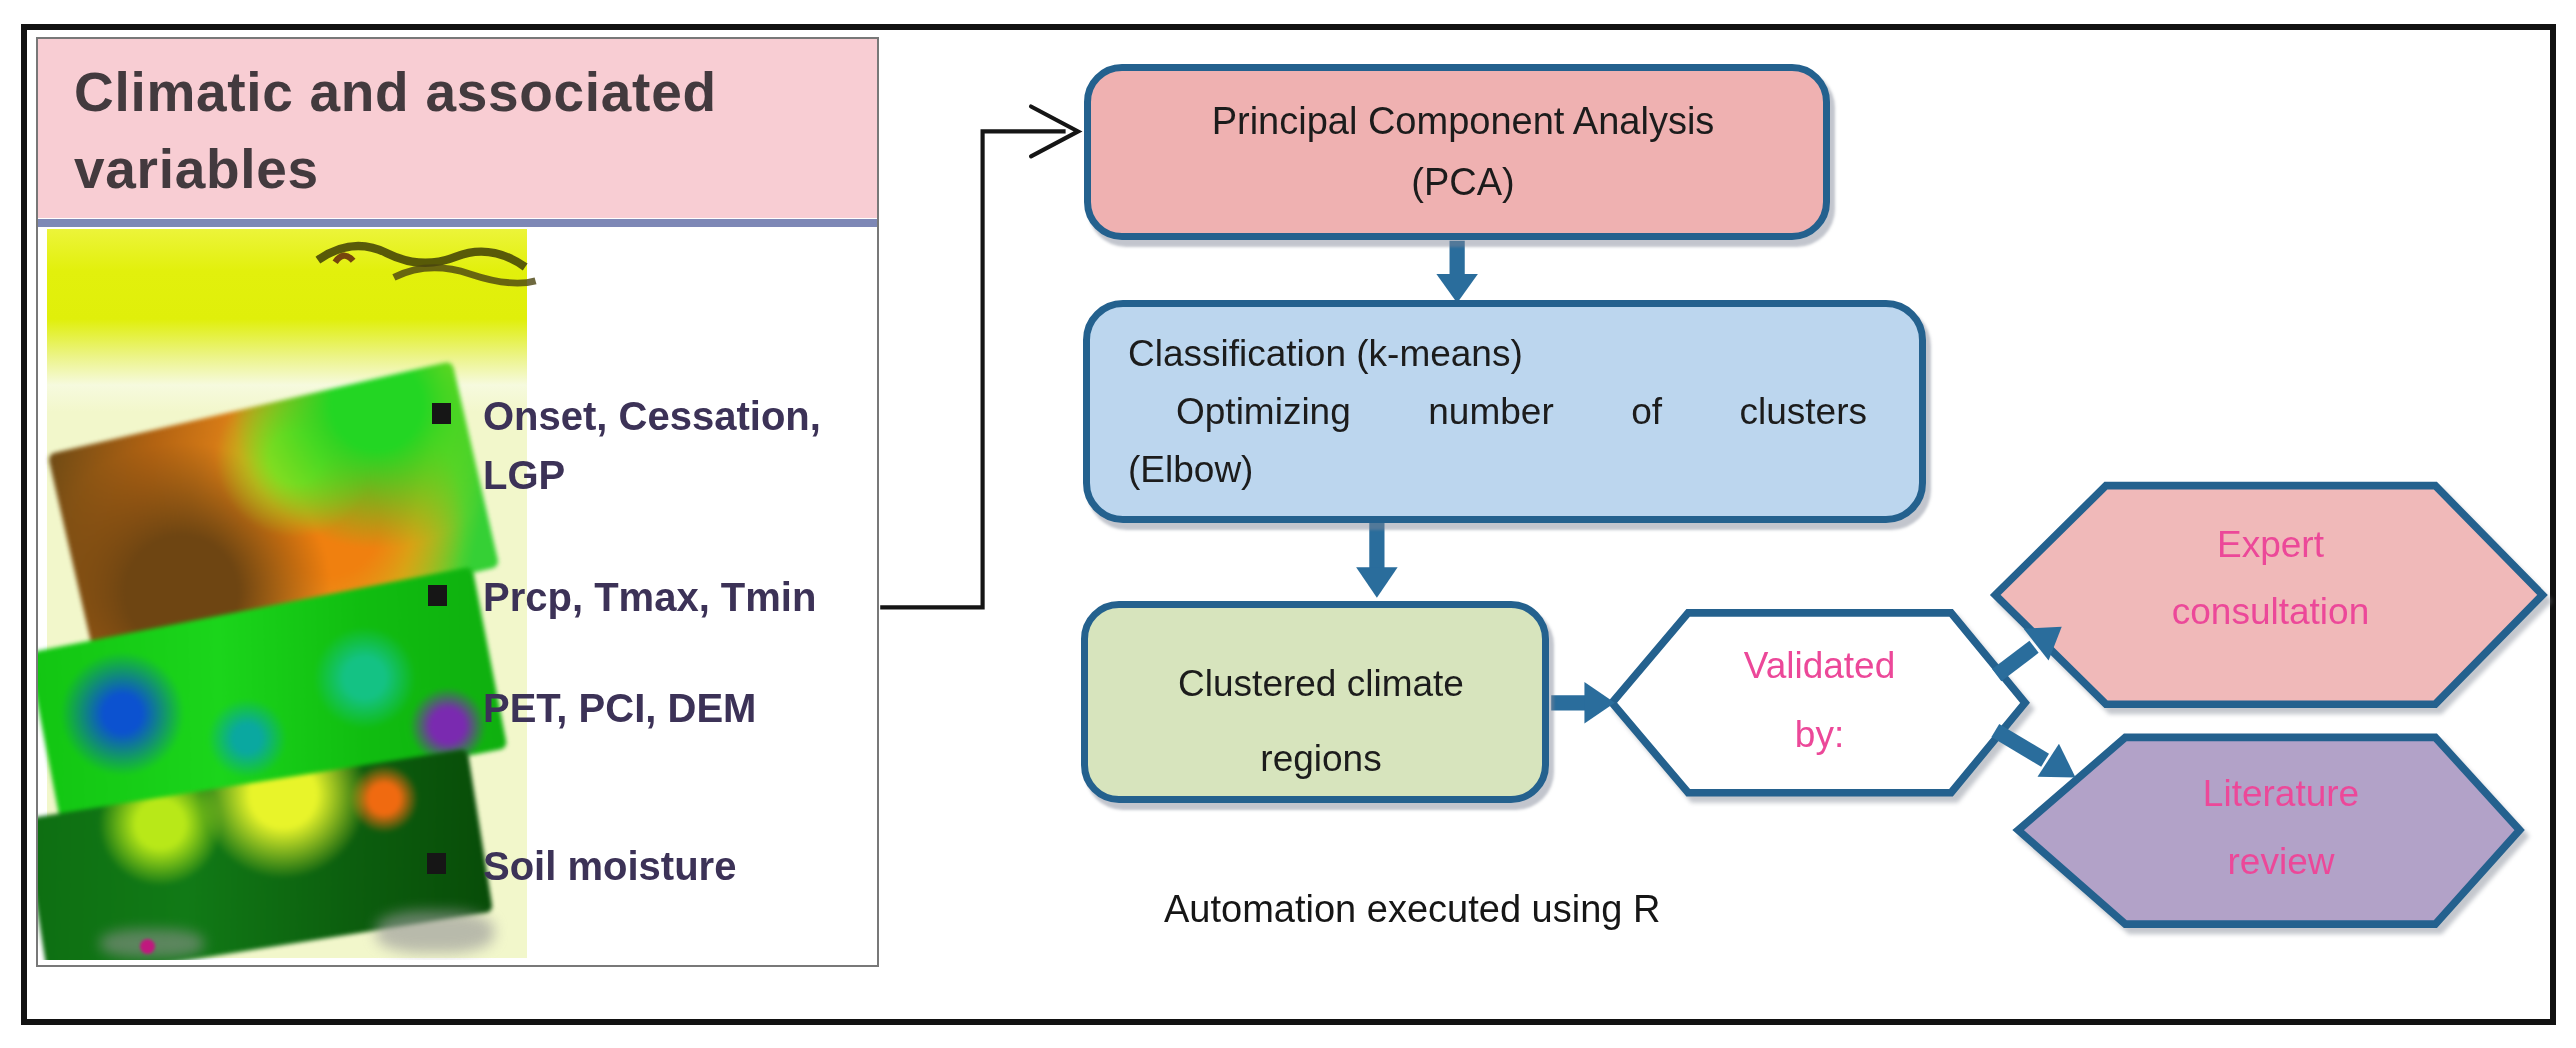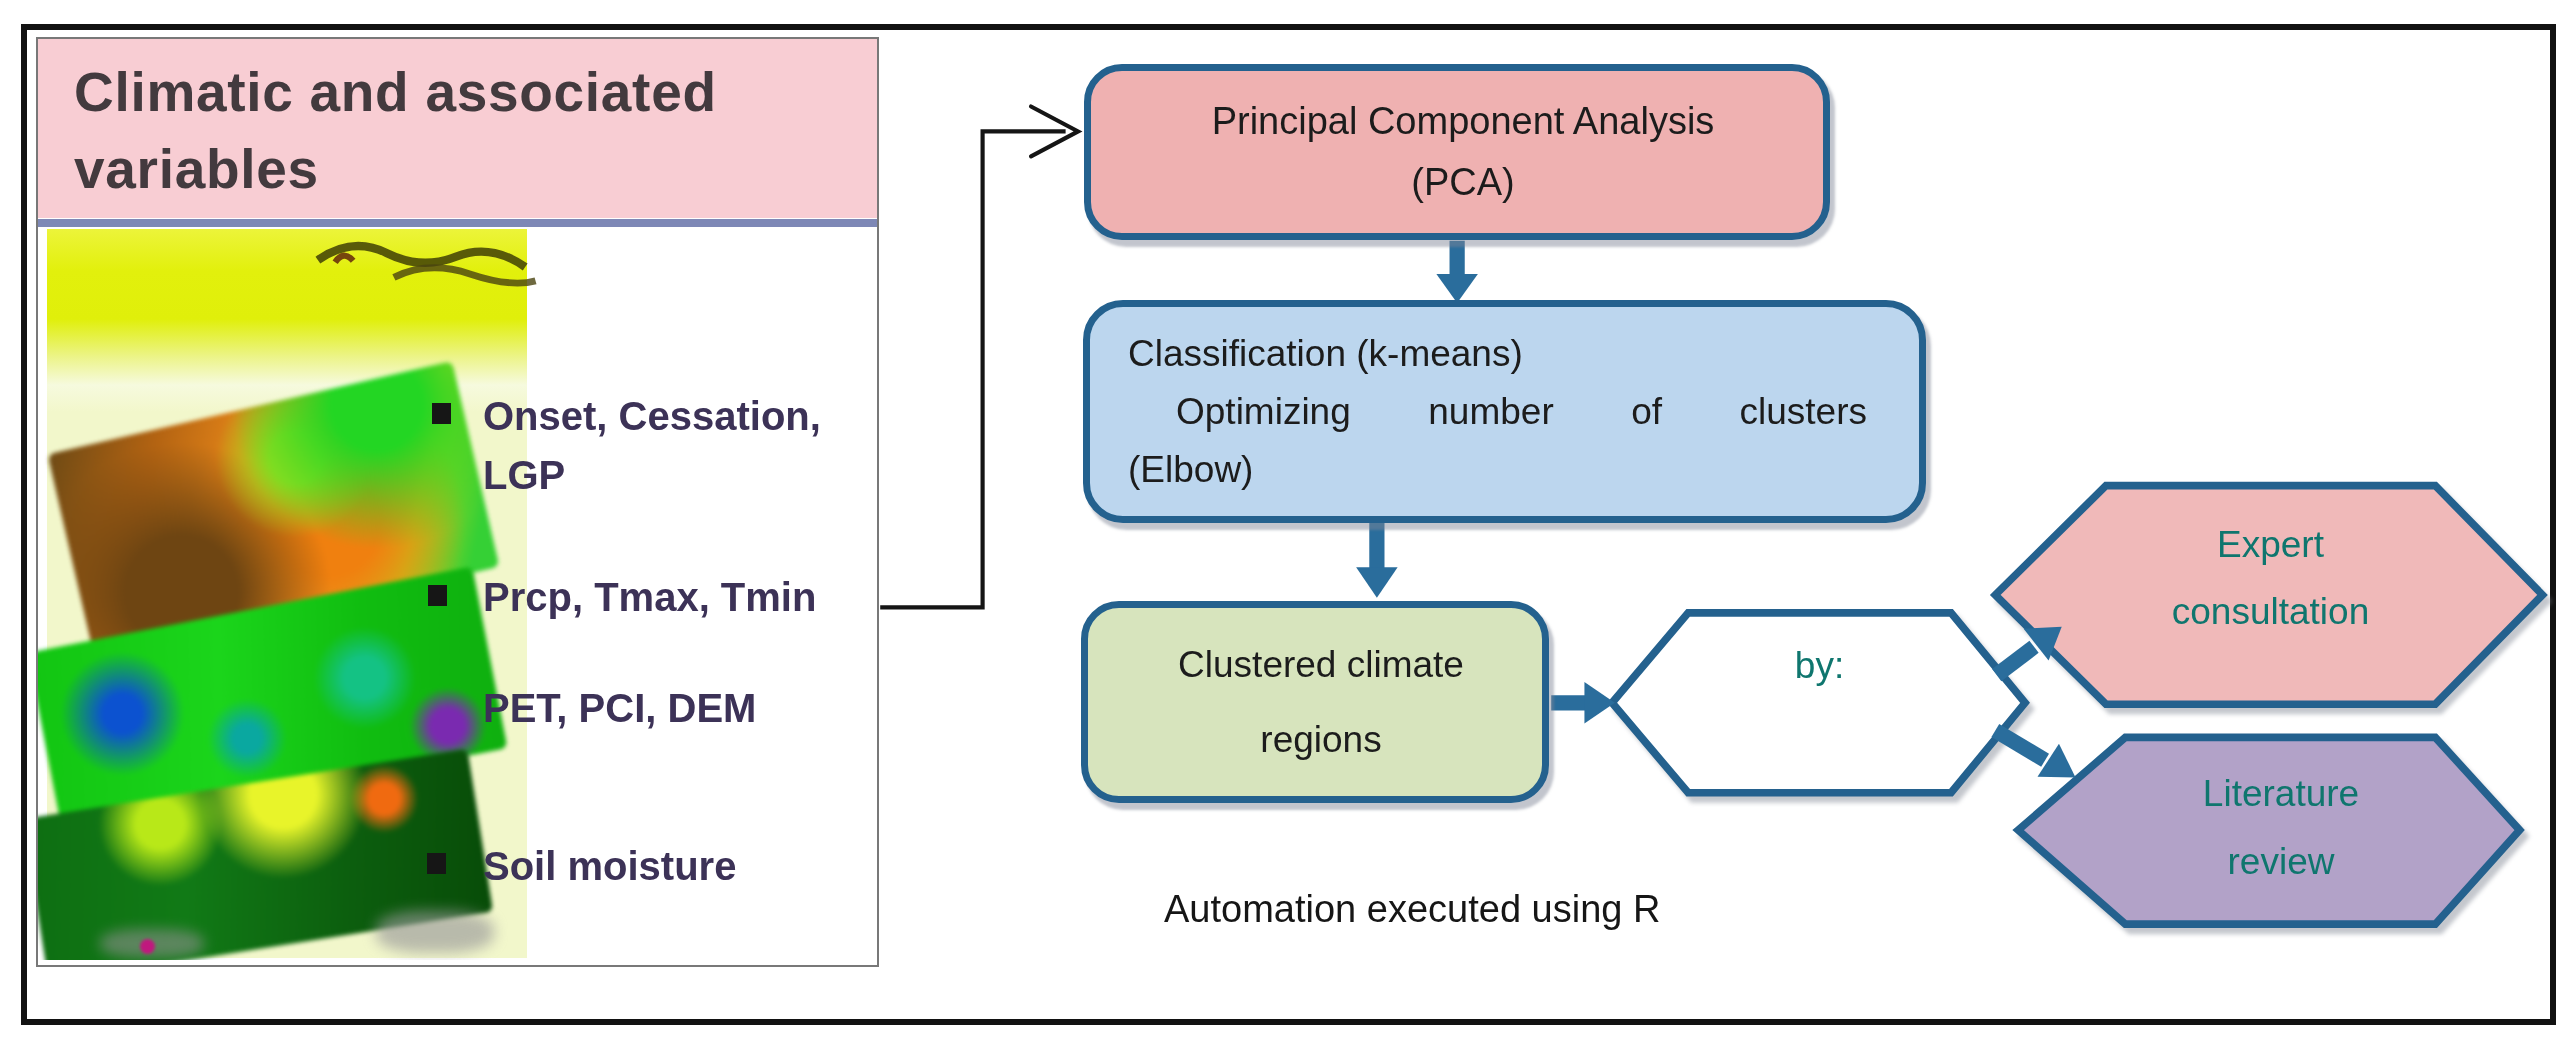--- a/index.html
+++ b/index.html
@@ -48,23 +48,23 @@
 
   
   .node{position:absolute;border:7.6px solid #24618e;box-sizing:border-box;color:#1c1c1c;
         box-shadow:4.8px 6.2px 2.8px rgba(128,133,150,.48);display:flex;flex-direction:column;justify-content:center;padding-left:12px;}
   .node-pca{left:1084px;top:64px;width:746px;height:176px;border-radius:38px;background:#efb1b1;
         text-align:center;font-size:38px;line-height:61px;}
   .node-class{left:1083px;top:300px;width:843px;height:223px;border-radius:40px;background:#bcd6ee;
         font-size:37px;line-height:58px;padding-left:38px;padding-right:52px;text-align:left;}
   .line-justify{text-align:justify;text-align-last:justify;margin-left:48px;}
   .node-green{left:1081px;top:601px;width:468px;height:202px;border-radius:38px;background:#d7e4bd;
-        text-align:center;font-size:37px;line-height:75px;}
+        text-align:center;font-size:37px;line-height:75px;justify-content:flex-end;}
 
-  .hex-label{position:absolute;text-align:center;color:#0f766e;font-size:37px;}
+  .hex-label{position:absolute;text-align:center;color:#ec4899;font-size:37px;}
   .lab-validated{left:1674px;top:631px;width:291px;line-height:69px;}
   .lab-expert{left:2106px;top:511px;width:329px;line-height:67px;}
   .lab-literature{left:2126px;top:760px;width:310px;line-height:68px;}
 
   .caption{position:absolute;left:1164px;top:888px;font-size:38px;color:#161616;}
 
   svg.overlay{position:absolute;left:0;top:0;width:2576px;height:1048px;pointer-events:none;}
   .hex{filter:drop-shadow(7px 9px 3px rgba(125,130,145,.45));}
   .doodle{position:absolute;left:273px;top:0px;}
 </style>
@@ -163,20 +163,21 @@
     <div class="line-justify">Optimizing number of clusters</div>
     <div>(Elbow)</div>
   </div>
 
   <div class="node node-green">
     <div>Clustered climate</div>
     <div>regions</div>
   </div>
 
   <div class="hex-label lab-validated">
+    <div>Validated</div>
     <div>by:</div>
   </div>
   <div class="hex-label lab-expert">
     <div>Expert</div>
     <div>consultation</div>
   </div>
   <div class="hex-label lab-literature">
     <div>Literature</div>
     <div>review</div>
   </div>

